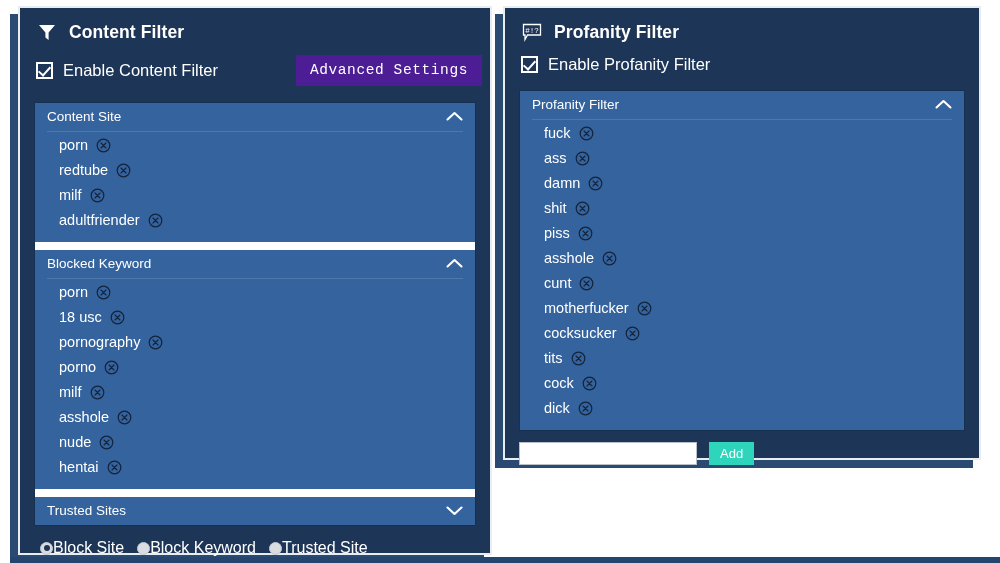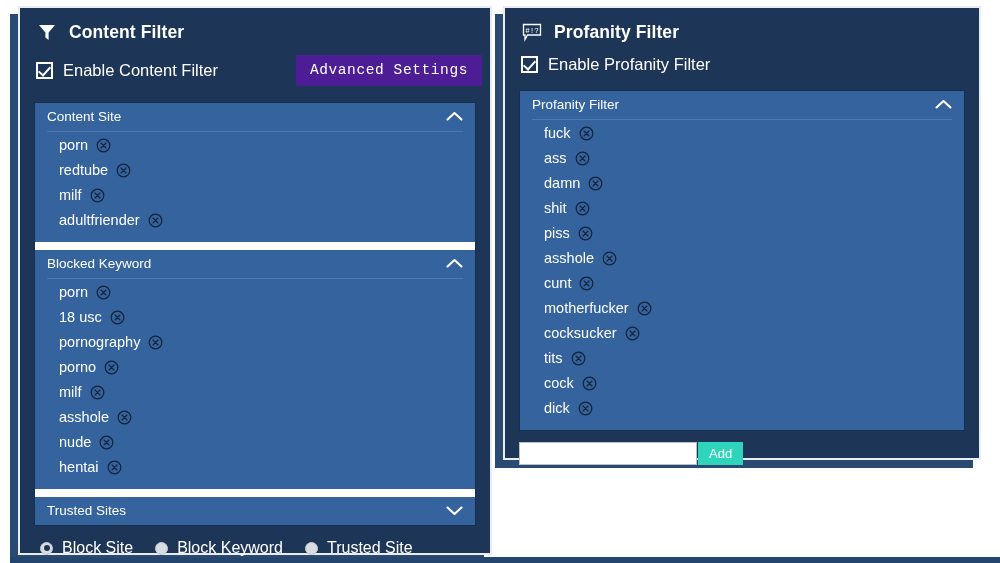--- a/index.html
+++ b/index.html
@@ -154,21 +154,21 @@
     height: 15px;
     flex: none;
     cursor: pointer;
     display: block;
   }
 
   
   .radio-row {
     display: flex;
     align-items: center;
-    gap: 9px;
+    gap: 0;
     padding: 13px 0 0 20px;
   }
   .radio {
     width: 13px;
     height: 13px;
     border-radius: 50%;
     background: #d9dde2;
     border: 1px solid #c3c9d0;
     box-sizing: border-box;
     position: relative;
@@ -189,21 +189,21 @@
   .radio-label {
     color: #ffffff;
     font-size: 16px;
     margin-right: 13px;
   }
 
   
   .add-row {
     display: flex;
     align-items: stretch;
-    gap: 1px;
+    gap: 12px;
     padding: 14px 0 0 20px;
   }
   .add-row.right-pane {
     padding: 11px 0 0 14px;
   }
   .text-input {
     width: 175px;
     height: 23px;
     background: #ffffff;
     border: 1px solid #b9c0c8;

